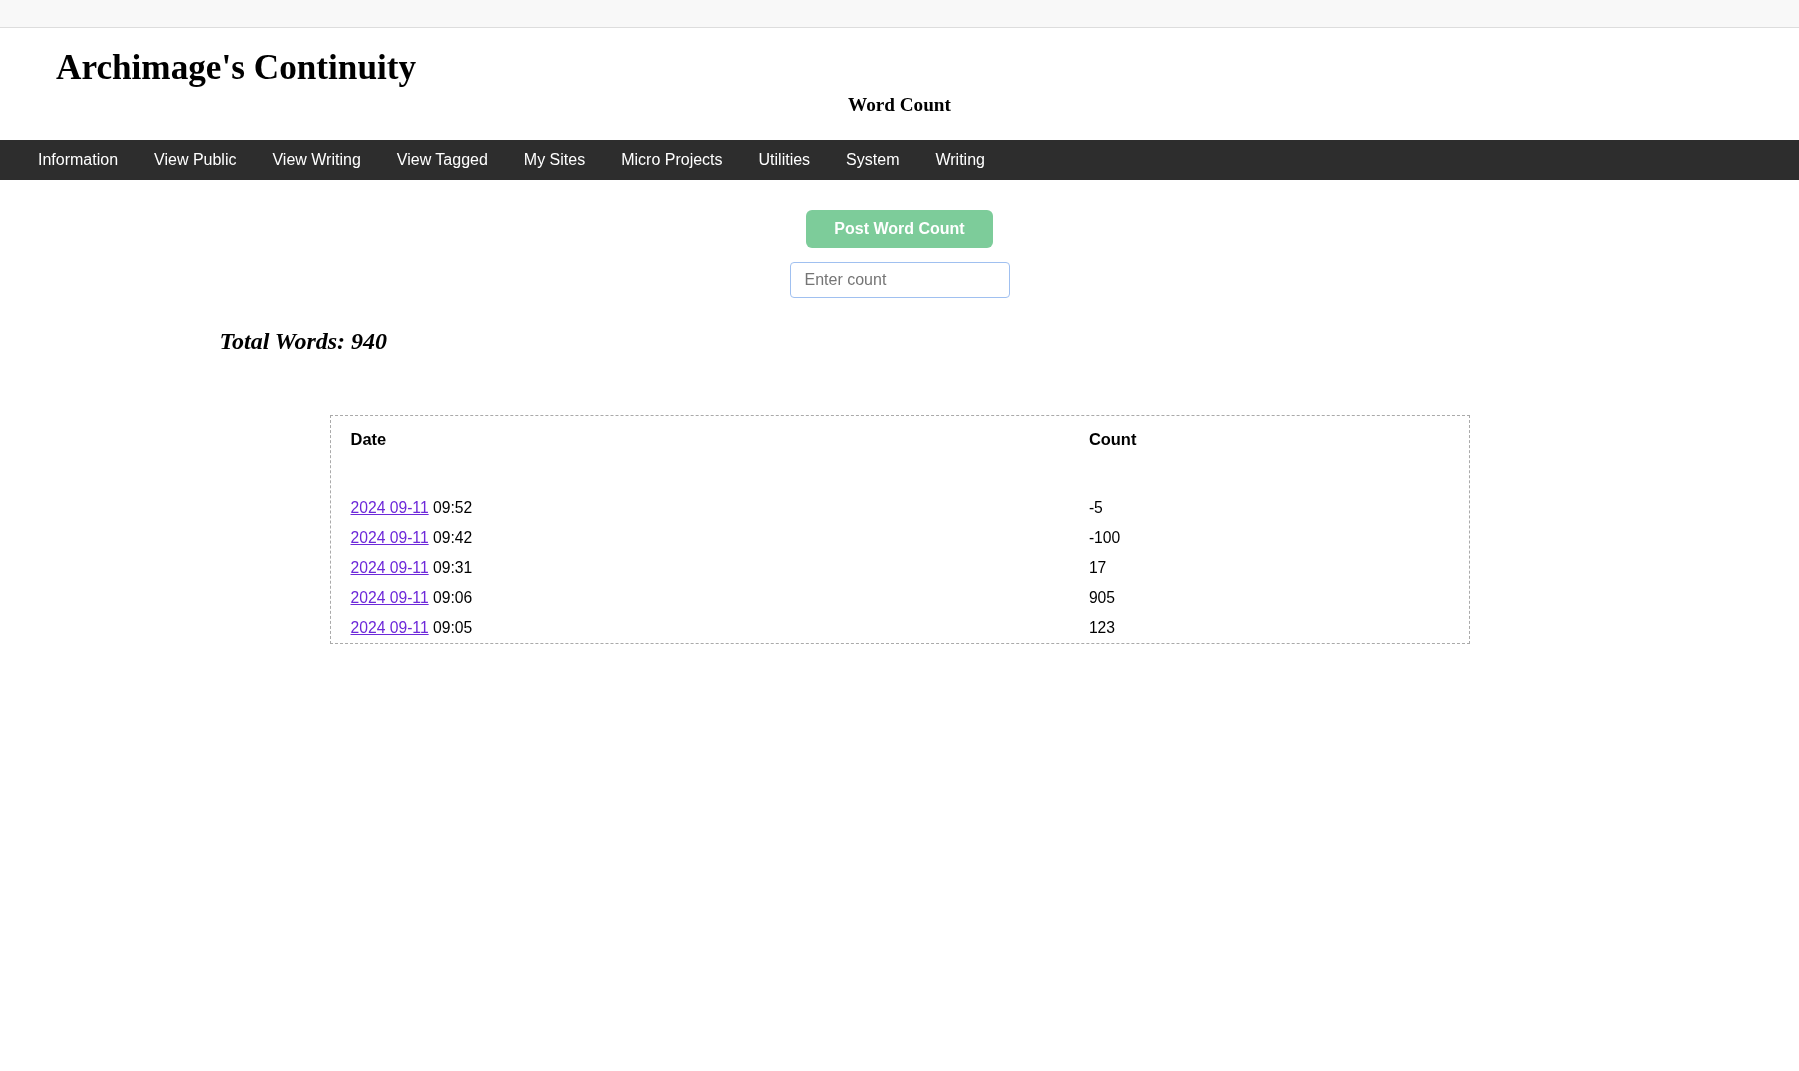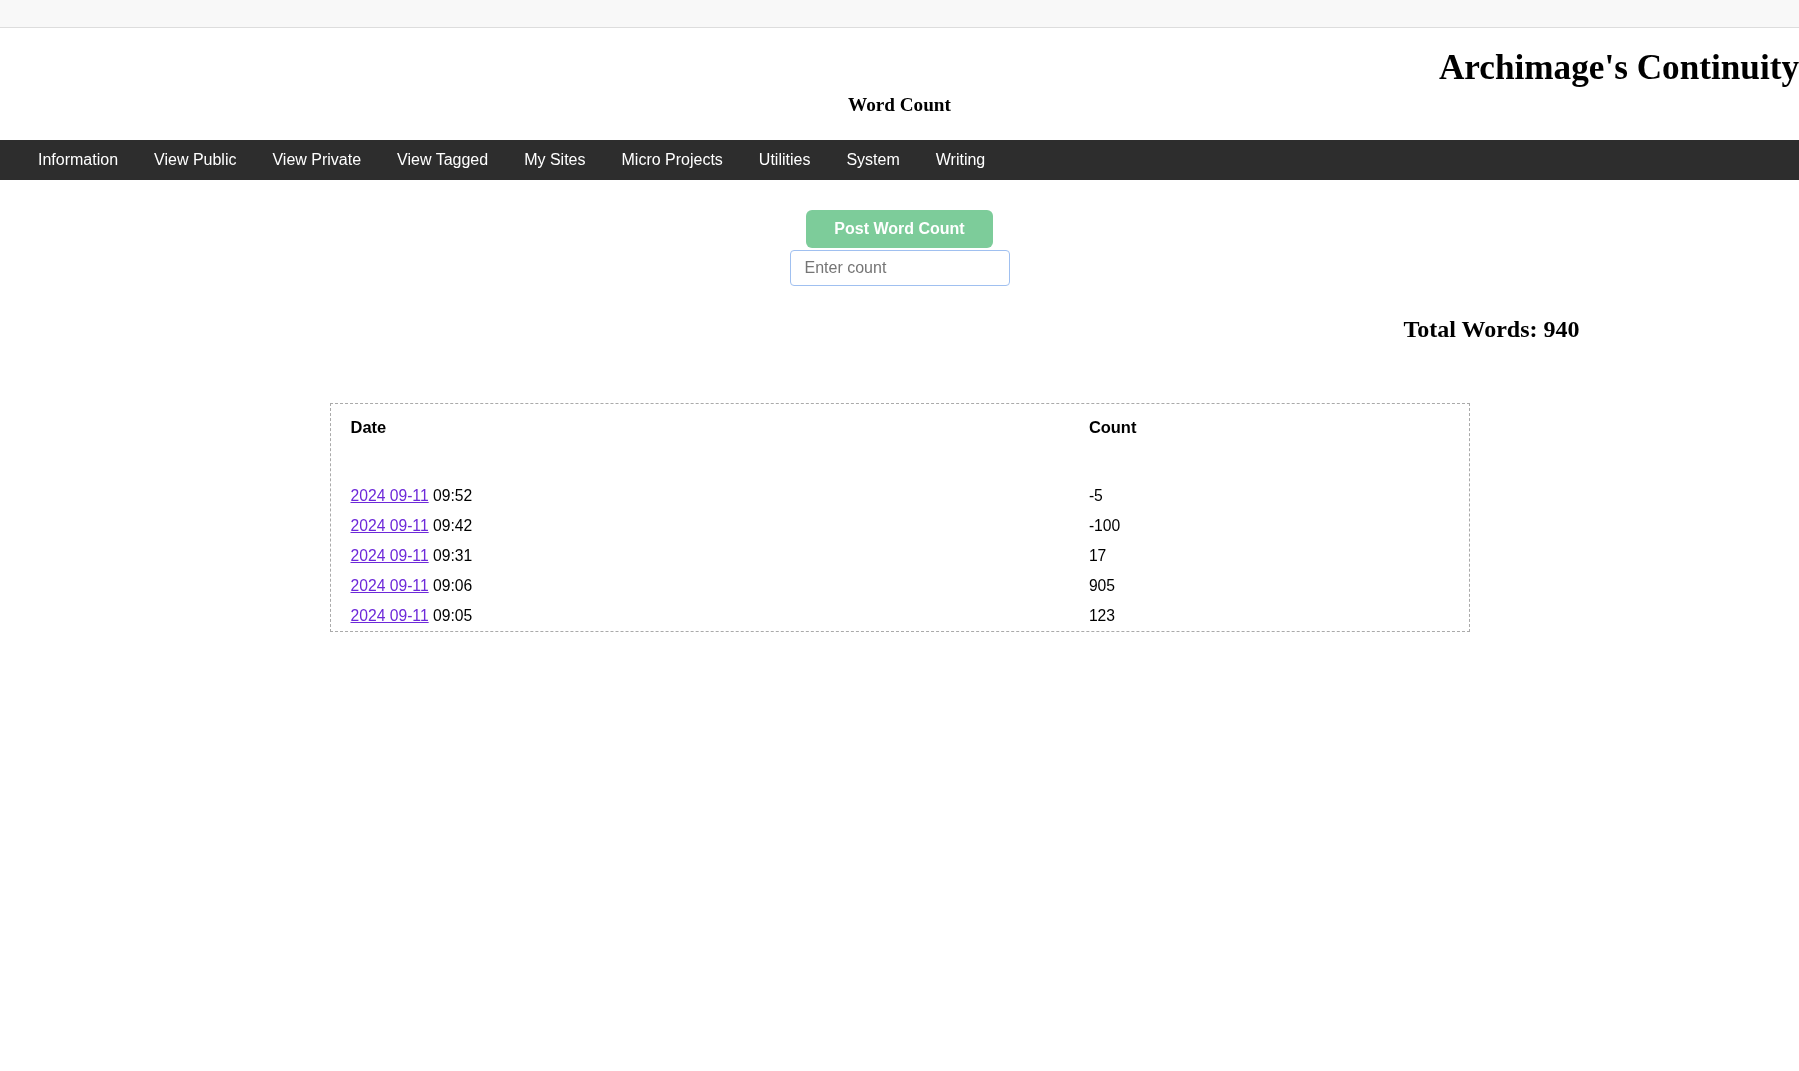--- a/index.html
+++ b/index.html
@@ -15,25 +15,26 @@
     }
 
     .top-bar {
       background: #f8f8f8;
       border-bottom: 1px solid #ddd;
       padding: 4px 0;
       height: 28px;
     }
 
     .site-title {
-      text-align: right;
+      text-align: left;
       padding: 20px 0 6px 16px;
       font-size: 2.2em;
       font-weight: bold;
       font-family: Georgia, serif;
+      margin-left: 40px;
     }
 
     .page-subtitle {
       text-align: center;
       font-size: 1.2em;
       font-weight: bold;
       margin-bottom: 10px;
       padding-bottom: 14px;
     }
 
@@ -60,21 +61,21 @@
     .main-content {
       max-width: 1400px;
       margin: 0 auto;
       padding: 30px 20px;
     }
 
     .form-area {
       display: flex;
       flex-direction: column;
       align-items: center;
-      gap: 2px;
+      gap: 14px;
       margin-bottom: 30px;
     }
 
     .post-word-count-btn {
       background: #7dcc9a;
       color: #ffffff;
       border: none;
       border-radius: 6px;
       padding: 10px 28px;
       font-size: 1em;
@@ -87,24 +88,25 @@
       border: 1px solid #a0c0f0;
       border-radius: 4px;
       padding: 8px 14px;
       font-size: 1em;
       width: 220px;
       color: #1d4ed8;
       outline: none;
     }
 
     .total-words {
-      text-align: right;
+      text-align: left;
       font-size: 1.5em;
       font-weight: bold;
       margin: 20px 0 60px 0;
+      font-style: italic;
     }
 
     .data-table-wrapper {
       margin: 8px auto;
       max-width: 1140px;
       border: 1px dashed #aaa;
     }
 
     .data-table {
       width: 100%;
@@ -148,21 +150,21 @@
 
 <div class="top-bar"></div>
 
 <div class="site-title">Archimage's Continuity</div>
 <div class="page-subtitle">Word Count</div>
 
 <nav class="nav-bar">
 
 <a href="#">Information</a>
     <a href="#">View Public</a>
-    <a href="#">View Private</a>
+    <a href="#">View Writing</a>
     <a href="#">View Tagged</a>
     <a href="#">My Sites</a>
     <a href="#">Micro Projects</a>
     <a href="#">Utilities</a>
     <a href="#">System</a>
     <a href="#">Writing</a>
   </nav>
 
 <div class="main-content">
   <div class="form-area">

